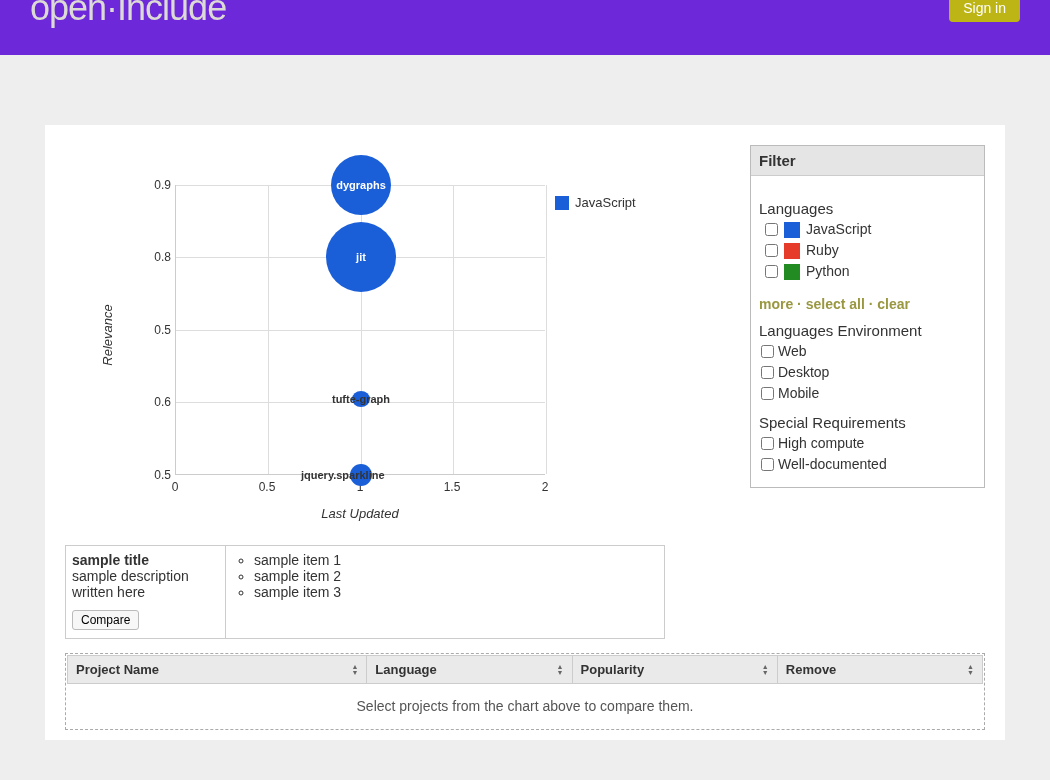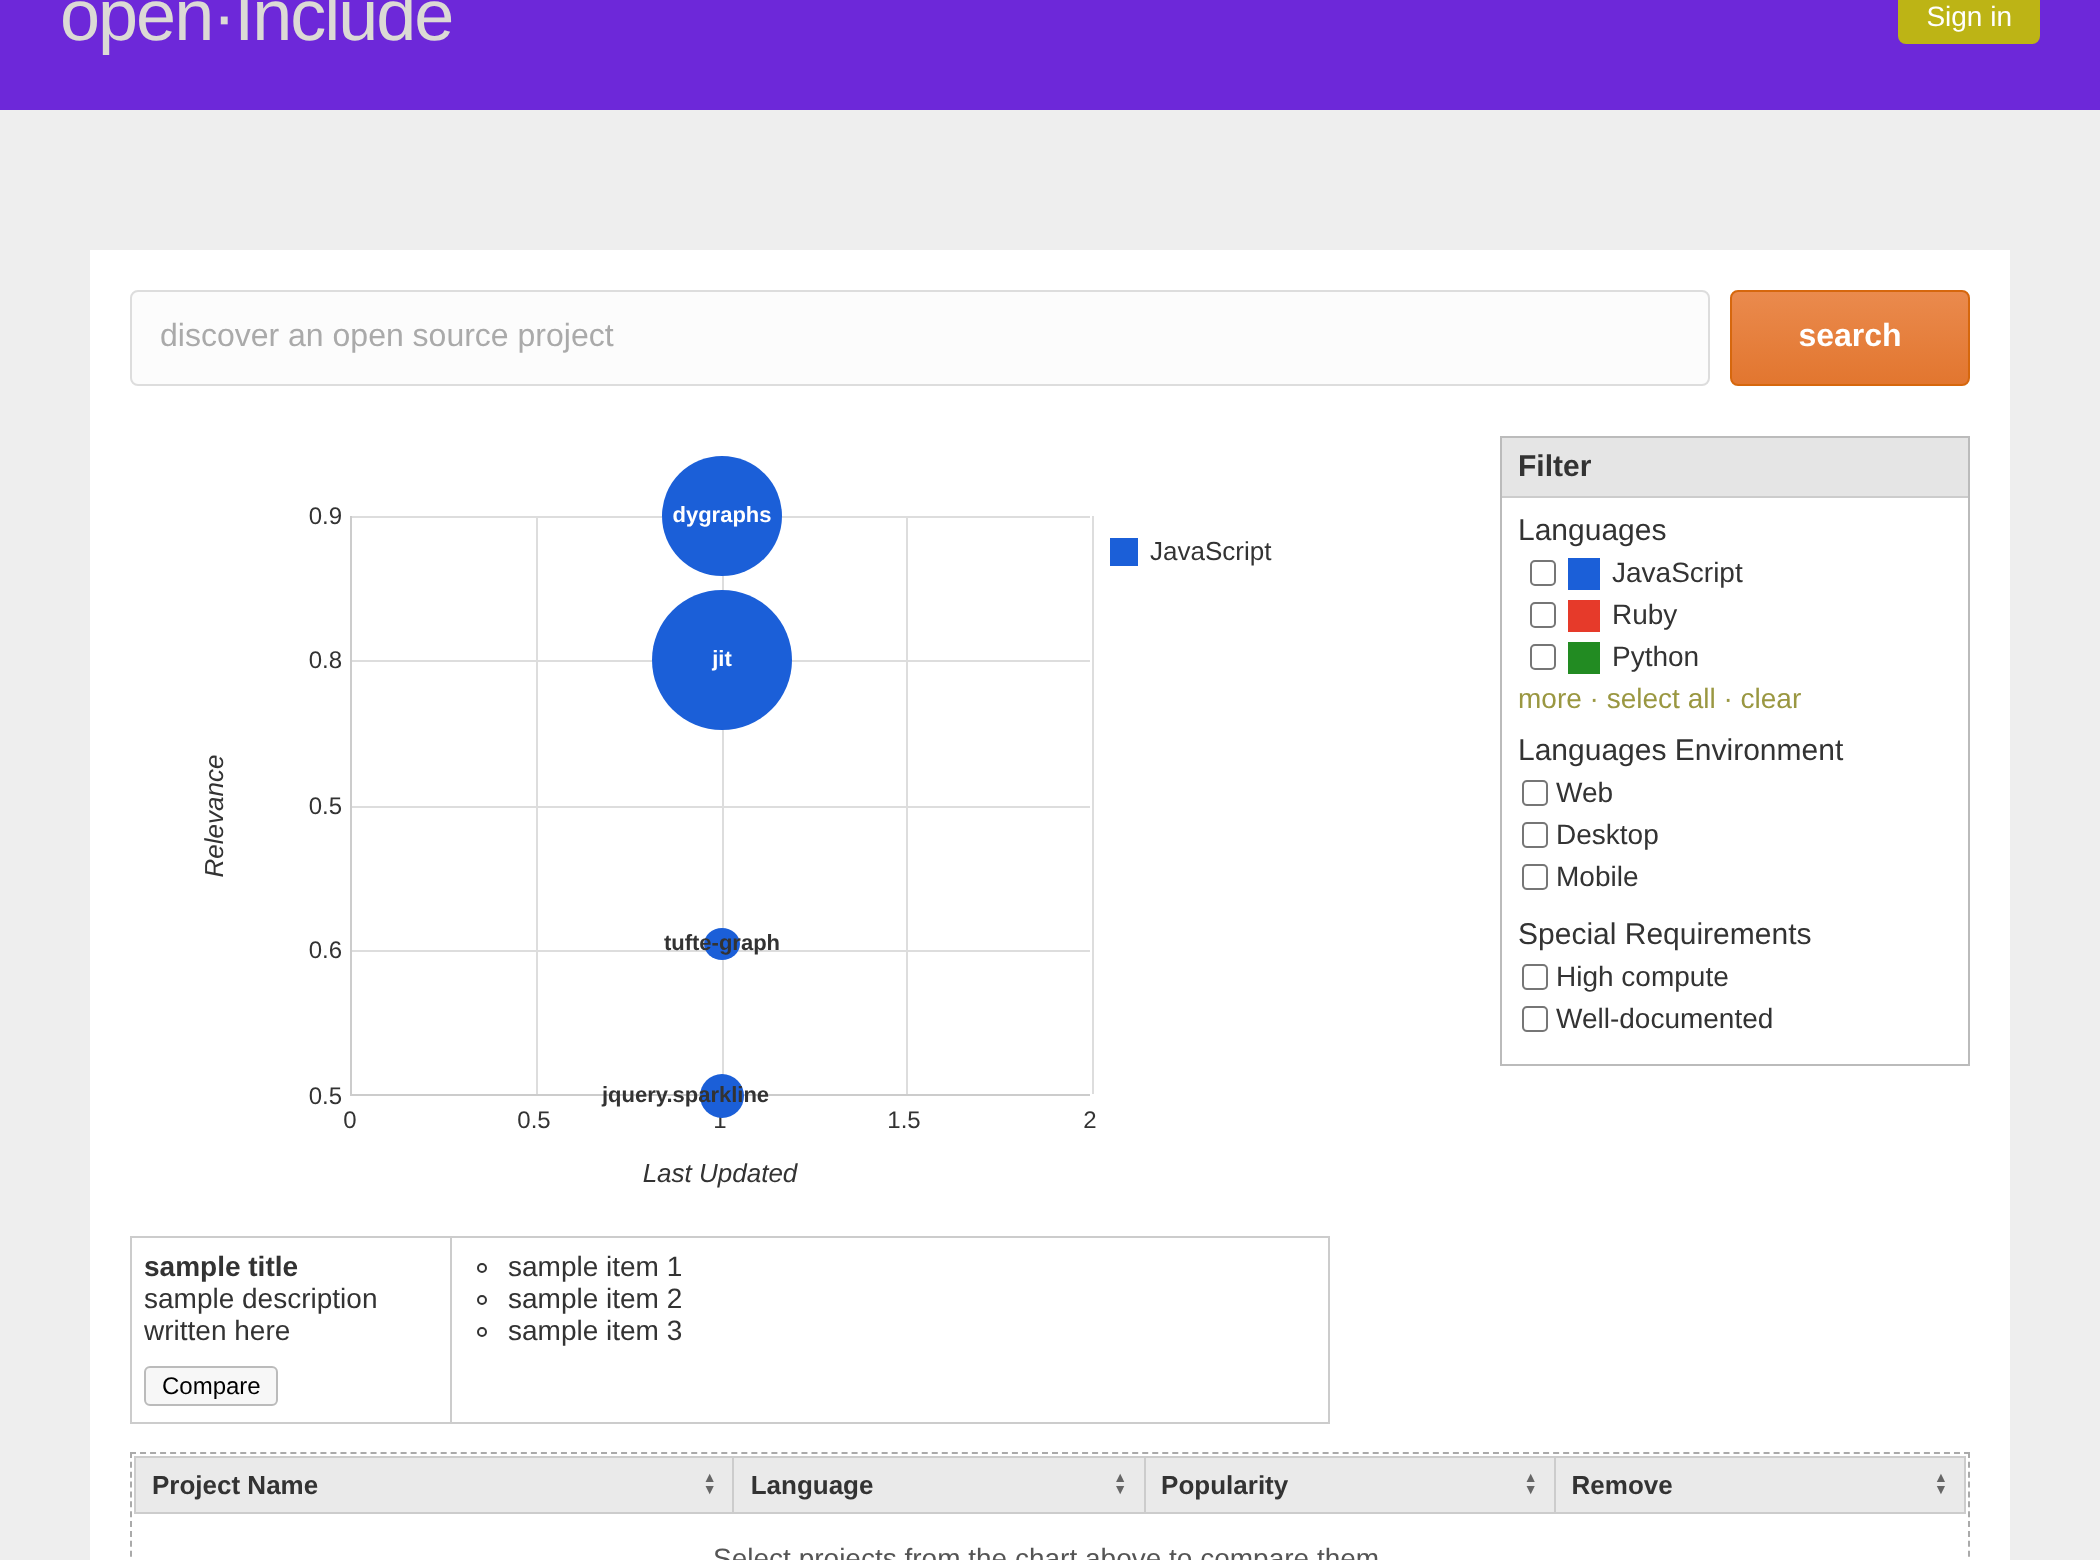--- a/index.html
+++ b/index.html
@@ -163,21 +163,21 @@
       padding: 6px 8px;
       font-weight: bold;
       font-size: 15px;
     }
     .filter-body {
       padding: 8px 8px 12px 8px;
     }
     .filter-section-title {
       font-size: 15px;
       color: #333;
-      margin-top: 0;
+      margin-top: 16px;
       margin-bottom: 2px;
     }
     .lang-row {
       display: flex;
       align-items: center;
       gap: 6px;
       padding-left: 6px;
       font-size: 14px;
       line-height: 1.5;
     }
@@ -186,21 +186,22 @@
       display: flex;
       align-items: center;
       gap: 4px;
       padding-left: 2px;
       font-size: 14px;
       line-height: 1.5;
     }
     .filter-links {
       color: #9a9741;
       font-size: 14px;
-      margin-top: 2px;
+      margin-top: 14px;
+      font-weight: bold;
     }
     .filter-links a {
       color: #9a9741;
       text-decoration: none;
       cursor: pointer;
     }
     .sample-row {
       margin-top: 20px;
       display: flex;
       border: 1px solid #ccc;
@@ -273,24 +274,20 @@
 </head>
 <body>
 
 <div class="topbar">
   <div class="brand">open·Include</div>
   <button class="signin-btn">Sign in</button>
 </div>
 
 <div class="container">
 
-  <div class="search-row">
-    <input class="search-input" type="text" placeholder="discover an open source project" style="">
-    <button class="search-btn">search</button>
-  </div>
 
   <div class="main-row">
     <div class="chart-col">
       <div class="chart-wrap">
         <div class="chart-ylabel">Relevance</div>
 
         <div class="ytick" style="top:40px">0.9</div>
         <div class="ytick" style="top:112px">0.8</div>
         <div class="ytick" style="top:185px">0.5</div>
         <div class="ytick" style="top:257px">0.6</div>

